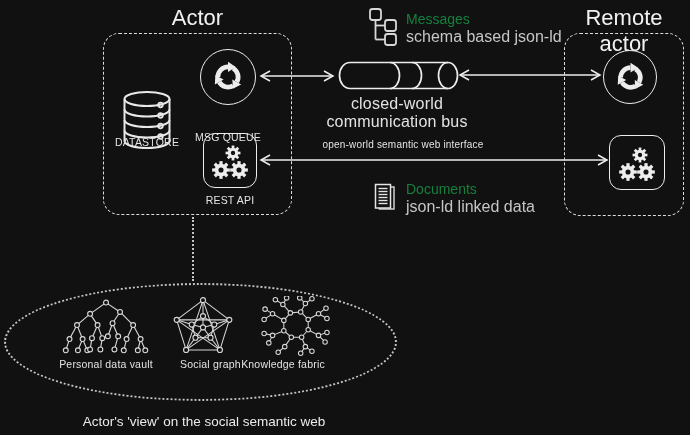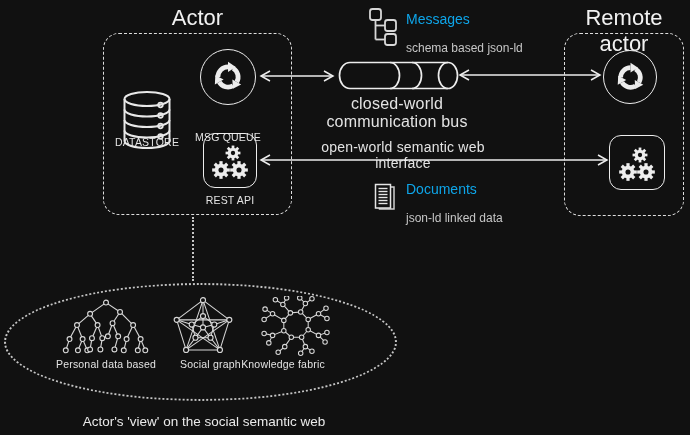--- a/index.html
+++ b/index.html
@@ -4,22 +4,22 @@
 <style>
   * { margin:0; padding:0; box-sizing:border-box; }
   html,body { background:#111111; }
   body { font-family:"Liberation Sans", sans-serif; color:#f2f2f2; }
   .stage { position:relative; width:690px; height:435px; background:#111111; overflow:hidden; }
 
   .abs { position:absolute; }
 
   .title { font-size:22px; color:#f2f2f2; text-align:center; }
   .small-label { font-size:10.5px; color:#e3e3e3; text-align:center; letter-spacing:0.2px; }
-  .legend-title { font-size:14px; color:#0ea5e9; }
-  .legend-sub { font-size:12px; color:#c6c6c6; margin-top:14px; }
+  .legend-title { font-size:14px; color:#15803d; }
+  .legend-sub { font-size:16px; color:#c6c6c6; margin-top:1px; }
 
   .dashed-box { border:1.6px dashed #dedede; border-radius:16px; }
 
   .circle-node { border:1.6px solid #ededed; border-radius:50%;
                  display:flex; align-items:center; justify-content:center; }
   .square-node { border:1.6px solid #ededed; border-radius:12px;
                  display:flex; align-items:center; justify-content:center; }
 
   .arrow-svg line, .arrow-svg path { stroke:#ededed; stroke-width:1.5; fill:none; }
 
@@ -134,21 +134,21 @@
     <path d="M12 2 L3 7 L12 12"></path>
     <path d="M66 2 L75 7 L66 12"></path>
   </svg>
 
   <svg class="abs arrow-svg" style="left:457px; top:68px;" width="146" height="14">
     <line x1="3" y1="7" x2="143" y2="7"></line>
     <path d="M12 2 L3 7 L12 12"></path>
     <path d="M134 2 L143 7 L134 12"></path>
   </svg>
 
-  <div class="abs small-label" style="left:303px; top:139px; width:200px; font-size:14px;">open-world semantic web interface</div>
+  <div class="abs small-label" style="left:303px; top:139px; width:200px; font-size:10px;">open-world semantic web interface</div>
 
   <svg class="abs arrow-svg" style="left:258px; top:153px;" width="352" height="14">
     <line x1="3" y1="7" x2="349" y2="7"></line>
     <path d="M12 2 L3 7 L12 12"></path>
     <path d="M340 2 L349 7 L340 12"></path>
   </svg>
 
   <div class="abs" style="left:373px; top:183px;">
     <svg width="24" height="30" viewBox="0 0 24 30">
       <rect x="6.5" y="4" width="14.5" height="22" fill="#111111" stroke="#cfcfcf" stroke-width="1.5"></rect>
@@ -242,21 +242,21 @@
           <circle cx="25" cy="57" r="2.6"></circle>
         <circle cx="28" cy="56" r="2.6"></circle>
           <circle cx="39" cy="56" r="2.6"></circle>
           <circle cx="54" cy="56" r="2.6"></circle>
         <circle cx="64" cy="57" r="2.6"></circle>
           <circle cx="79" cy="57" r="2.6"></circle>
           <circle cx="87" cy="57" r="2.6"></circle>
       </g>
     </svg>
   </div>
-  <div class="abs small-label" style="left:46px; top:358px; width:120px;">Personal data based</div>
+  <div class="abs small-label" style="left:46px; top:358px; width:120px;">Personal data vault</div>
 
   <div class="abs" style="left:172px; top:296px;">
     <svg width="62" height="59" viewBox="0 0 66 62">
       <g stroke="#d8d8d8" stroke-width="1.1" fill="none">
         <path d="M33 4 L5 25"></path>
           <path d="M33 4 L61 25"></path>
           <path d="M5 25 L61 25"></path>
         <path d="M5 25 L15 57"></path>
           <path d="M61 25 L51 57"></path>
           <path d="M15 57 L51 57"></path>

